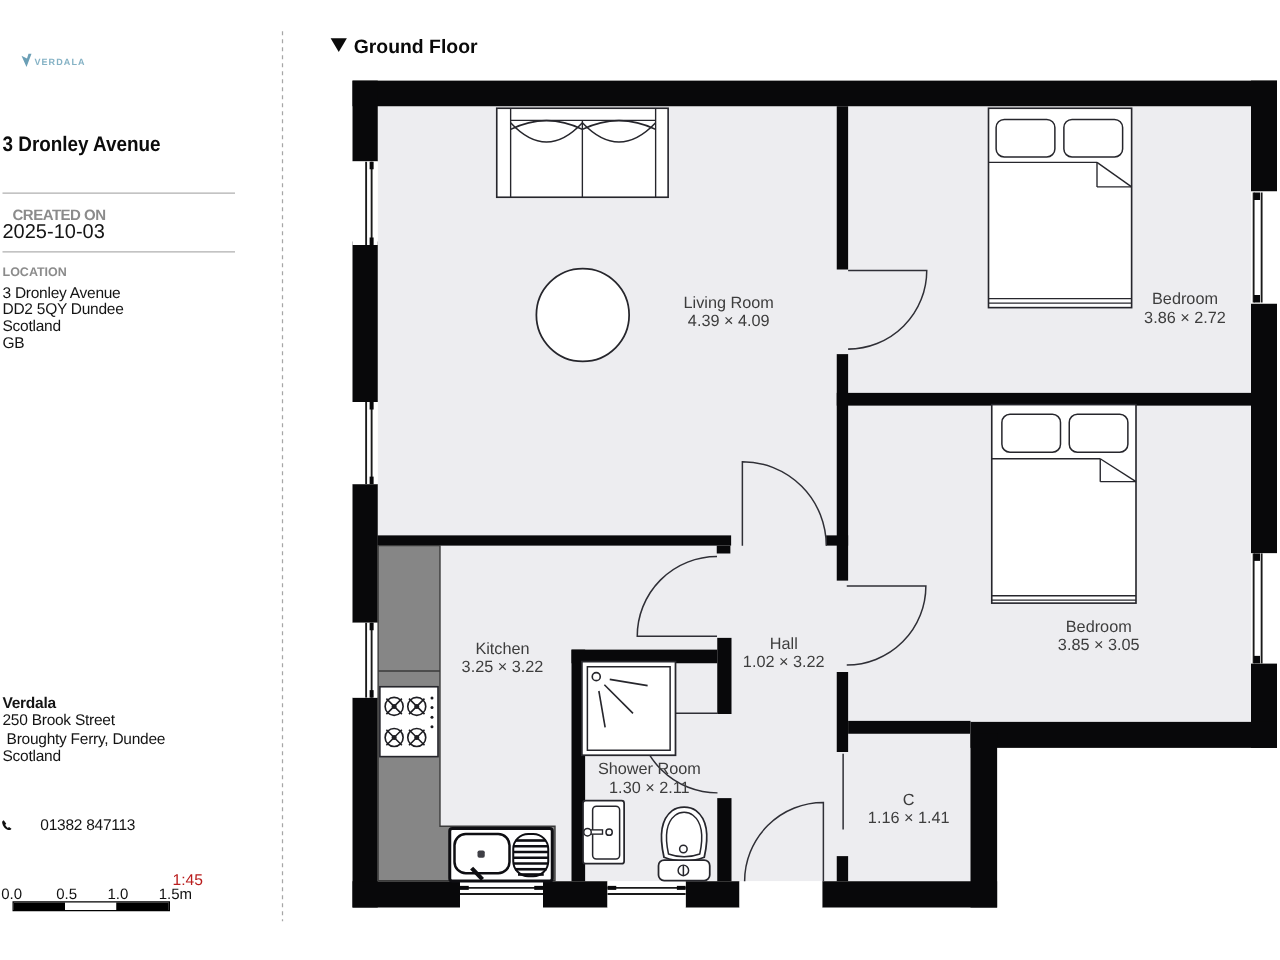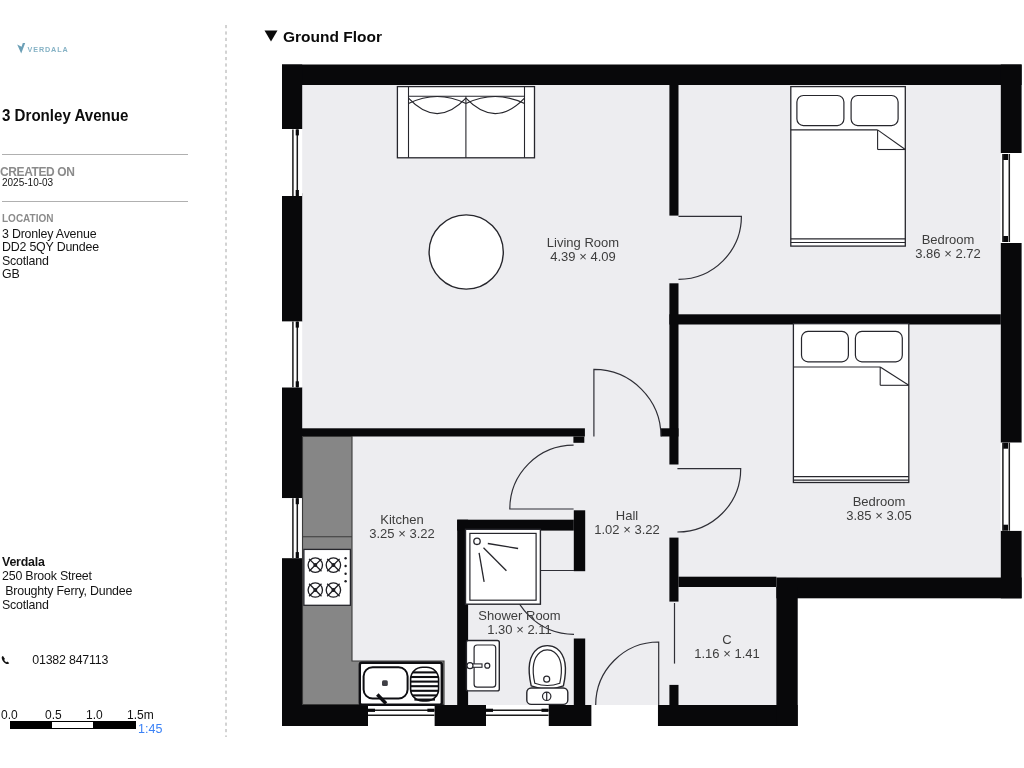--- a/index.html
+++ b/index.html
@@ -16,23 +16,23 @@
   <svg width="60" height="14" style="position:static;vertical-align:top">
     <path d="M1.2,2.5 L5.2,11.5 L9.2,1 L6.8,1 L5.6,4.8 Z" fill="#6b9fb6"></path>
     <text x="11.5" y="10" font-size="7.2" letter-spacing="0.9" fill="#85b2c5" font-weight="bold">VERDALA</text>
   </svg>
 </div>
 
 <div class="abs" style="left:2px;top:106px;font-size:16.8px;font-weight:bold;color:#0c0c0c;transform:scaleX(0.9);transform-origin:0 0;white-space:nowrap;">3 Dronley Avenue</div>
 
 <div class="abs" style="left:2px;top:154px;width:186px;border-top:1px solid #b0b0b0;"></div>
 
-<div class="abs" style="left:0;top:165px;font-size:12px;font-weight:bold;color:#8b8b8b;letter-spacing:-0.4px;">CREATED ON</div>
-
-<div class="abs" style="left:2px;top:177px;font-size:10px;color:#141414;text-align:center;">2025-10-03</div>
+<div class="abs" style="left:10px;top:165px;font-size:12px;font-weight:bold;color:#8b8b8b;letter-spacing:-0.4px;">CREATED ON</div>
+
+<div class="abs" style="left:2px;top:177px;font-size:16px;color:#141414;text-align:center;">2025-10-03</div>
 
 <div class="abs" style="left:2px;top:201px;width:186px;border-top:1px solid #b0b0b0;"></div>
 
 <div class="abs" style="left:2px;top:213px;font-size:10px;font-weight:bold;color:#8b8b8b;">LOCATION</div>
 
 <div class="abs" style="left:2px;top:227.5px;font-size:12.4px;color:#141414;line-height:13.6px;letter-spacing:-0.2px;">3 Dronley Avenue<br>DD2 5QY Dundee<br>Scotland<br>GB</div>
 
 <div class="abs" style="left:2px;top:555px;font-size:12.4px;color:#141414;line-height:14.3px;letter-spacing:-0.2px;"><b>Verdala</b><br>250 Brook Street<br>&nbsp;Broughty Ferry, Dundee<br>Scotland</div>
 
 
@@ -48,21 +48,21 @@
   <span class="abs" style="left:45px;top:0;">0.5</span>
   <span class="abs" style="left:86px;top:0;">1.0</span>
   <span class="abs" style="left:127px;top:0;">1.5m</span>
 </div>
 
 <div class="abs" style="left:10px;top:721px;width:124px;height:6px;background:#fff;border:1.2px solid #000;">
   <span class="abs" style="left:0;top:0;width:33%;height:100%;background:#000;"></span>
   <span class="abs" style="left:66.5%;top:0;width:33.5%;height:100%;background:#000;"></span>
 </div>
 
-<div class="abs" style="left:138px;top:722px;font-size:12.5px;color:#3b82f6;">1:45</div>
+<div class="abs" style="left:138px;top:697px;font-size:12.5px;color:#b91c1c;">1:45</div>
 
 <svg width="1024" height="768">
   <line x1="226" y1="25" x2="226" y2="737" stroke="#a6a6a6" stroke-width="1" stroke-dasharray="3.2,3.2"></line>
 </svg>
 
 <svg width="1024" height="768">
   <polygon points="264.5,30.5 277.5,30.5 271,41.5" fill="#0a0a0a"></polygon>
   <text x="283" y="42" font-size="15.5" font-weight="bold" fill="#0a0a0a">Ground Floor</text>
 </svg>
 

